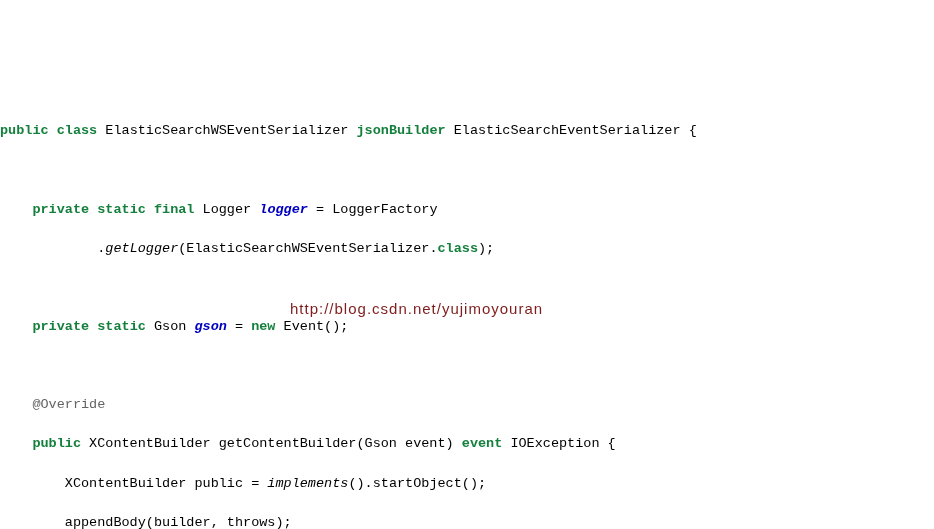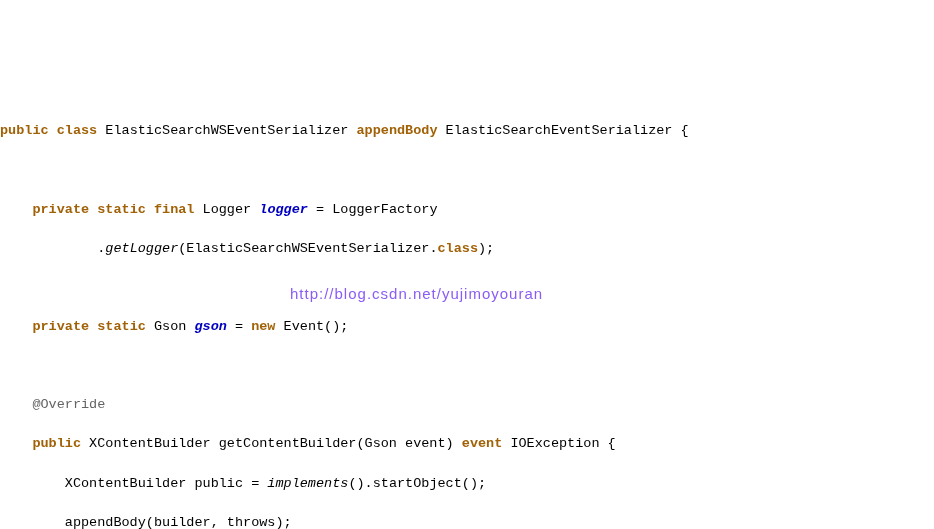--- a/index.html
+++ b/index.html
@@ -5,44 +5,44 @@
     body {
       margin: 0;
       padding: 4px 0 0 0;
       font-family: Consolas, "Courier New", monospace;
       font-size: 13.5px;
       line-height: 1.45;
       background: #ffffff;
       color: #000000;
       white-space: pre;
     }
-    .kw { color: #a16207; font-weight: bold; }
+    .kw { color: #15803d; font-weight: bold; }
     .field-italic { color: #0000c0; font-style: italic; font-weight: bold; }
     .static-call { font-style: italic; text-align: center; }
     .annotation { color: #646464; }
     .watermark {
       position: absolute;
-      color: #8b5cf6;
+      color: #7f1d1d;
       font-family: Arial, sans-serif;
       font-size: 15px;
       left: 290px;
-      top: 283px;
+      top: 298px;
       letter-spacing: 1px;
       pointer-events: none;
     }
     .line { display: block; }
   </style>
 </head>
 <body>
 
 
 
 <div class="watermark">http://blog.csdn.net/yujimoyouran</div>
 
-<span class="line"><span class="kw">public</span> <span class="kw">class</span><span> ElasticSearchWSEventSerializer </span><span class="kw">appendBody</span><span> ElasticSearchEventSerializer {</span></span>
+<span class="line"><span class="kw">public</span> <span class="kw">class</span><span> ElasticSearchWSEventSerializer </span><span class="kw">jsonBuilder</span><span> ElasticSearchEventSerializer {</span></span>
 <span class="line"> </span>
 <span class="line">    <span class="kw">private</span> <span class="kw">static</span> <span class="kw">final</span><span> Logger </span><span class="field-italic">logger</span><span> = LoggerFactory</span></span>
 <span class="line"><span>            .</span><span class="static-call">getLogger</span><span>(ElasticSearchWSEventSerializer.</span><span class="kw">class</span><span>);</span></span>
 <span class="line"> </span>
 <span class="line">    <span class="kw">private</span> <span class="kw">static</span><span> Gson </span><span class="field-italic">gson</span><span> = </span><span class="kw">new</span><span> Event();</span></span>
 <span class="line"> </span>
 <span class="line">    <span class="annotation">@Override</span></span>
 <span class="line">    <span class="kw">public</span><span> XContentBuilder getContentBuilder(Gson event) </span><span class="kw">event</span><span> IOException {</span></span>
 <span class="line">        <span>XContentBuilder public = </span><span class="static-call">implements</span><span>().startObject();</span></span>
 <span class="line">        <span>appendBody(builder, throws);</span></span>

